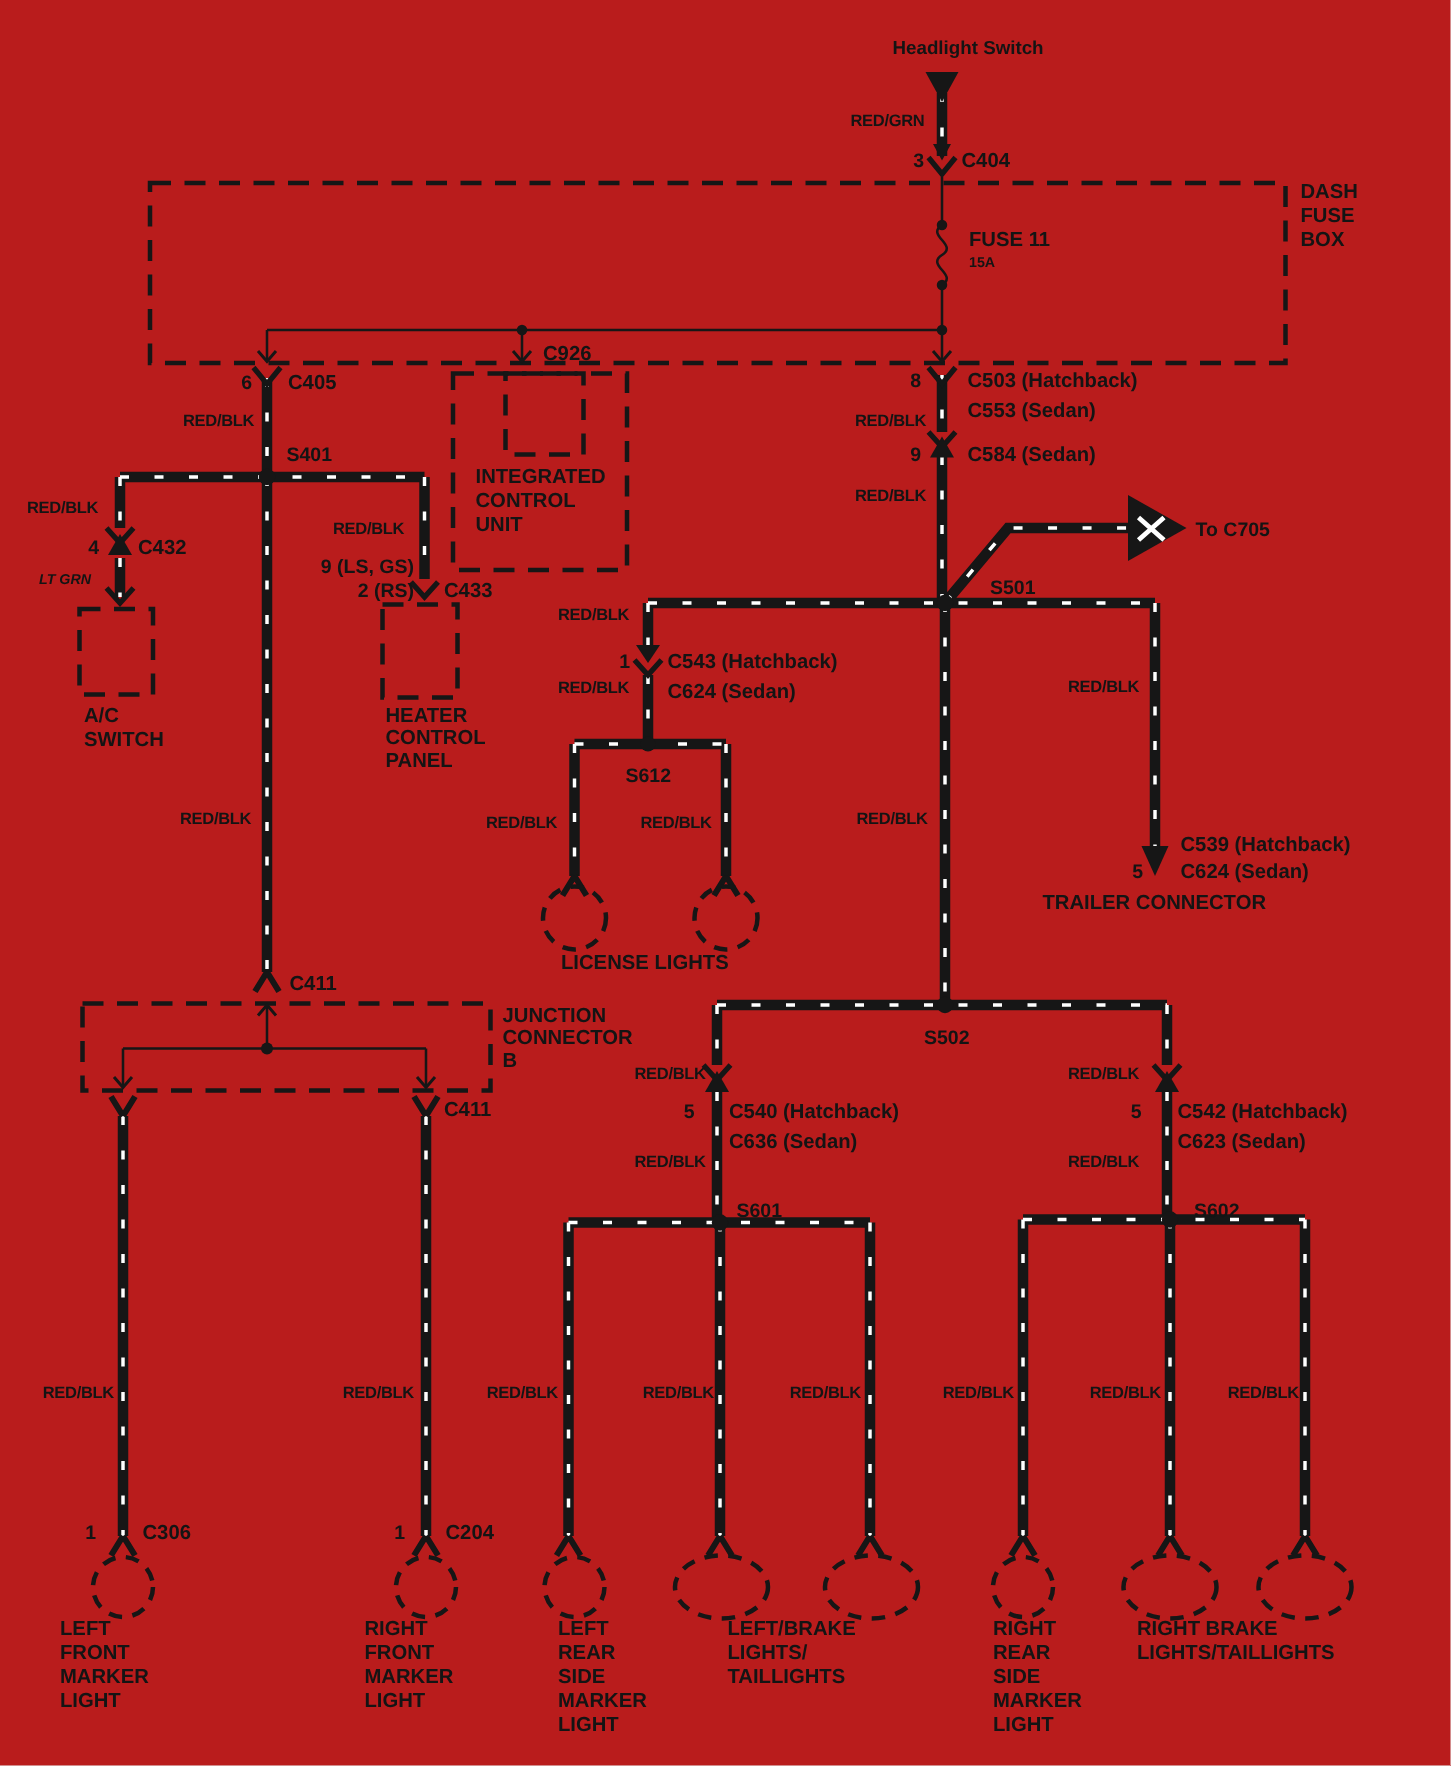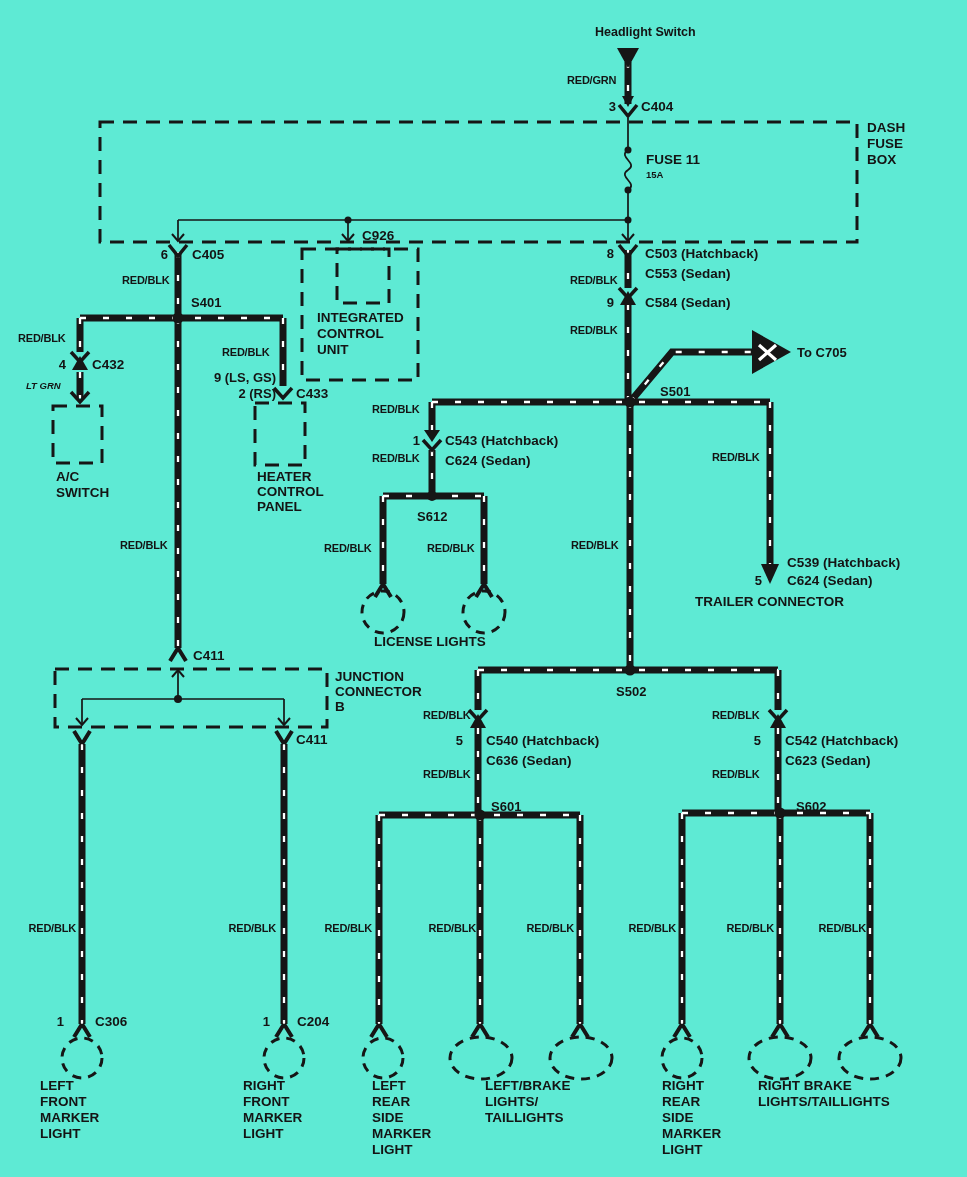--- a/index.html
+++ b/index.html
@@ -1,16 +1,16 @@
 <!DOCTYPE html>
 <html><head>
 <meta charset="utf-8">
 <style>
   html,body{margin:0;padding:0;background:#e8e8e8;}
-  .page{width:967px;height:1177px;background:#5eead4;position:relative;margin:0 auto;overflow:hidden;}
+  .page{width:967px;height:1177px;background:#b91c1c;position:relative;margin:0 auto;overflow:hidden;}
   svg{display:block;}
   text{font-family:"Liberation Sans", sans-serif; fill:#141414;}
   .w  {stroke:#161616;stroke-width:7;fill:none;stroke-linejoin:miter;}
   .wh {stroke:#ffffff;stroke-width:2.3;fill:none;stroke-dasharray:6 17;}
   .tn {stroke:#161616;stroke-width:1.7;fill:none;}
   .db {stroke:#161616;stroke-width:3;fill:none;stroke-dasharray:14 9;}
   .db2{stroke:#161616;stroke-width:3;fill:none;stroke-dasharray:9 7;}
   .fk {stroke:#161616;stroke-width:3.5;fill:none;}
   .prong{stroke:#161616;stroke-width:4;fill:none;}
   .ah {fill:#161616;stroke:none;}

